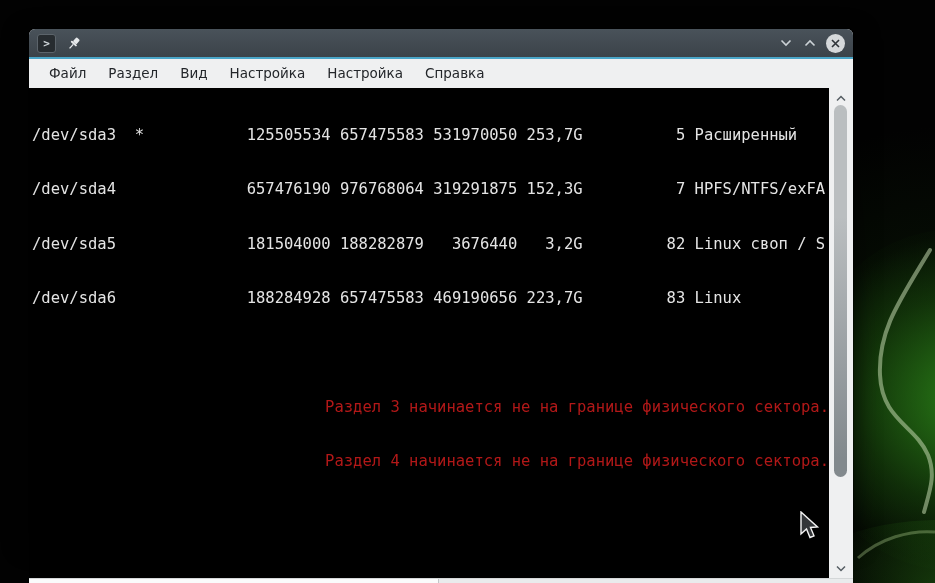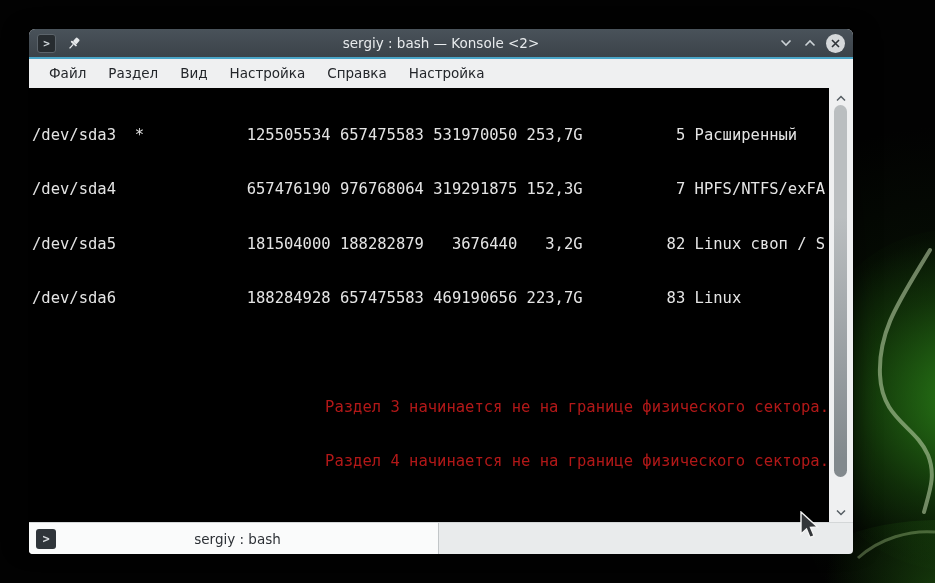--- a/index.html
+++ b/index.html
@@ -32,21 +32,21 @@
   .ctrl-chev{display:flex;align-items:center;justify-content:center;width:16px;height:16px;}
   .ctrl-close{width:19px;height:19px;border-radius:50%;background:#d5d8da;display:flex;
     align-items:center;justify-content:center;}
   .accent-line{height:2px;background:#4aa6c8;}
 
   .menubar{height:29px;display:flex;align-items:center;padding-left:9px;
     color:#23262a;font-size:13.5px;}
   .menu-item{padding:0 11px;line-height:29px;}
 
   
-  .term{height:434px;background:#000;display:flex;}
+  .term{height:490px;background:#000;display:flex;}
   .term-content{flex:1;padding:2px 0 0 3px;font-family:"DejaVu Sans Mono",monospace;
     font-size:15.5px;line-height:18.1px;color:#e4e4e4;white-space:pre;overflow:hidden;}
   .tline{height:18.1px;}
   .t-err{color:#b21818;text-align:right;}
 
   .scrollbar{width:24px;background:#eff0f1;position:relative;}
   .sb-up,.sb-down{position:absolute;left:0;width:24px;height:14px;display:flex;
     align-items:center;justify-content:center;}
   .sb-up{top:3px;} .sb-down{bottom:3px;}
   .sb-thumb{position:absolute;left:5px;width:13px;top:17px;height:372px;border-radius:6.5px;
@@ -80,21 +80,20 @@
     <div class="app-icon">&gt;</div>
     <div class="pin">
       <svg width="15" height="15" viewBox="0 0 15 15">
         <g transform="rotate(42 7 7)" fill="#e6e9eb">
           <rect x="5" y="1" width="4.6" height="5.5" rx="1"></rect>
           <rect x="3.6" y="6.5" width="7.4" height="2" rx="1"></rect>
           <rect x="6.7" y="8.5" width="1.3" height="5.5"></rect>
         </g>
       </svg>
     </div>
-    <div class="wtitle">sergiy : bash — Konsole &lt;2&gt;</div>
     <div class="controls">
       <div class="ctrl-chev">
         <svg width="12" height="8">
             <polyline points="1.5,1.5 6,6 10.5,1.5" fill="none" stroke="#ccd2d6" stroke-width="1.6"></polyline>
           </svg>
       </div>
       <div class="ctrl-chev">
         <svg width="12" height="8">
             <polyline points="1.5,6.5 6,2 10.5,6.5" fill="none" stroke="#ccd2d6" stroke-width="1.6"></polyline>
           </svg>
@@ -106,22 +105,22 @@
       </div>
     </div>
   </div>
   <div class="accent-line"></div>
 
   <div class="menubar">
     <div class="menu-item">Файл</div>
     <div class="menu-item">Раздел</div>
     <div class="menu-item">Вид</div>
     <div class="menu-item">Настройка</div>
+    <div class="menu-item">Настройка</div>
     <div class="menu-item">Справка</div>
-    <div class="menu-item">Настройка</div>
   </div>
 
   <div class="term">
     <div class="term-content">
       <div class="tline">/dev/sda3  *           125505534 657475583 531970050 253,7G          5 Расширенный</div>
       <div class="tline">/dev/sda4              657476190 976768064 319291875 152,3G          7 HPFS/NTFS/exFA</div>
       <div class="tline">/dev/sda5              181504000 188282879   3676440   3,2G         82 Linux своп / S</div>
       <div class="tline">/dev/sda6              188284928 657475583 469190656 223,7G         83 Linux</div>
       <div class="tline"></div>
       <div class="tline t-err">Раздел 3 начинается не на границе физического сектора.</div>

